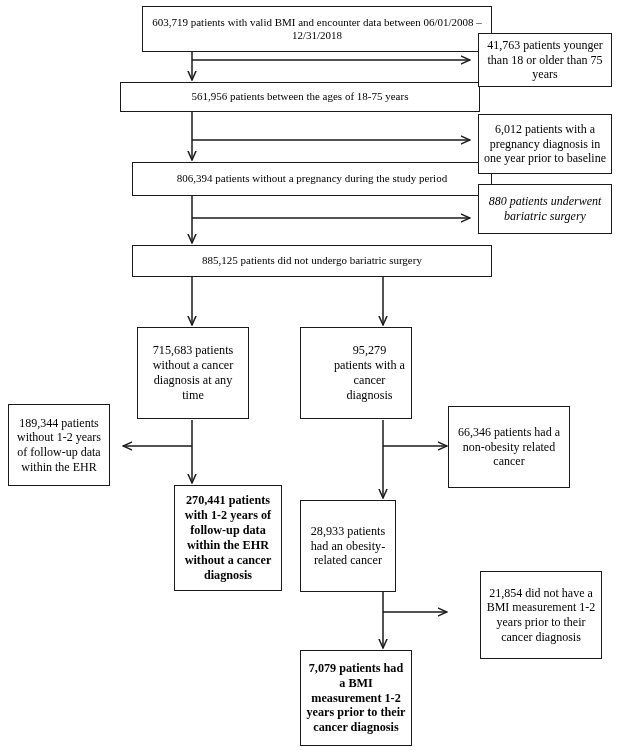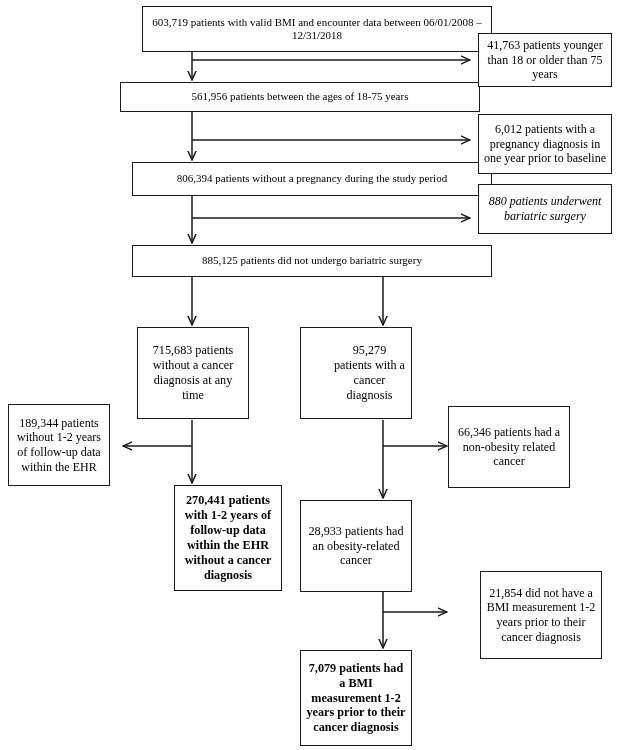--- a/index.html
+++ b/index.html
@@ -126,21 +126,21 @@
   </div>
 
   <div class="box side" style="left:448px; top:406px; width:122px; height:82px;">
     <span>66,346 patients had a non-obesity related cancer</span>
   </div>
 
   <div class="box mid bold" style="left:147px; top:485px; width:108px; height:106px;margin-left:27px;">
     <span>270,441 patients with 1-2 years of follow-up data within the EHR without a cancer diagnosis</span>
   </div>
 
-  <div class="box mid" style="left:300px; top:500px; width:112px; height:92px;">
+  <div class="box mid" style="left:300px; top:500px; width:96px; height:92px;">
     <span>28,933 patients had an obesity-related cancer</span>
   </div>
 
   <div class="box side" style="left:448px; top:571px; width:122px; height:88px;margin-left:32px;">
     <span>21,854 did not have a BMI measurement 1-2 years prior to their cancer diagnosis</span>
   </div>
 
   <div class="box mid bold" style="left:300px; top:650px; width:112px; height:96px;">
     <span>7,079 patients had a BMI measurement 1-2 years prior to their cancer diagnosis</span>
   </div>

